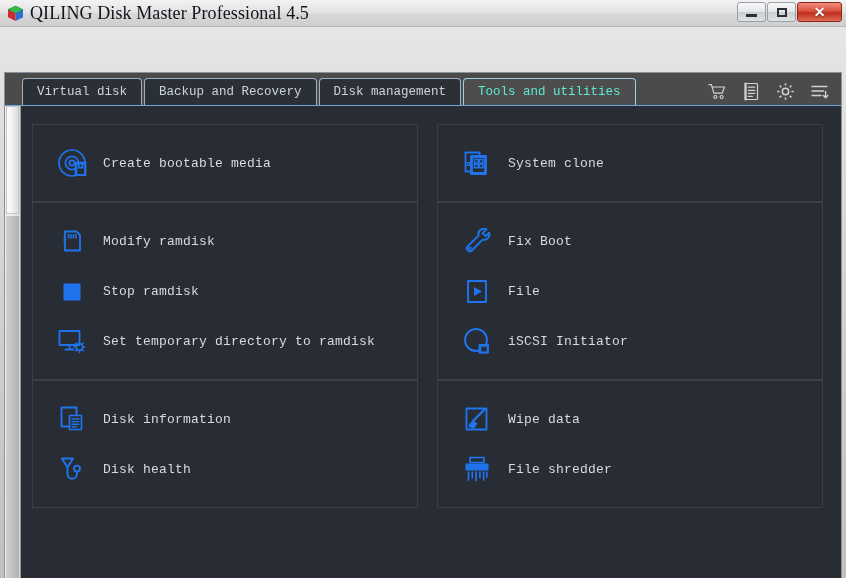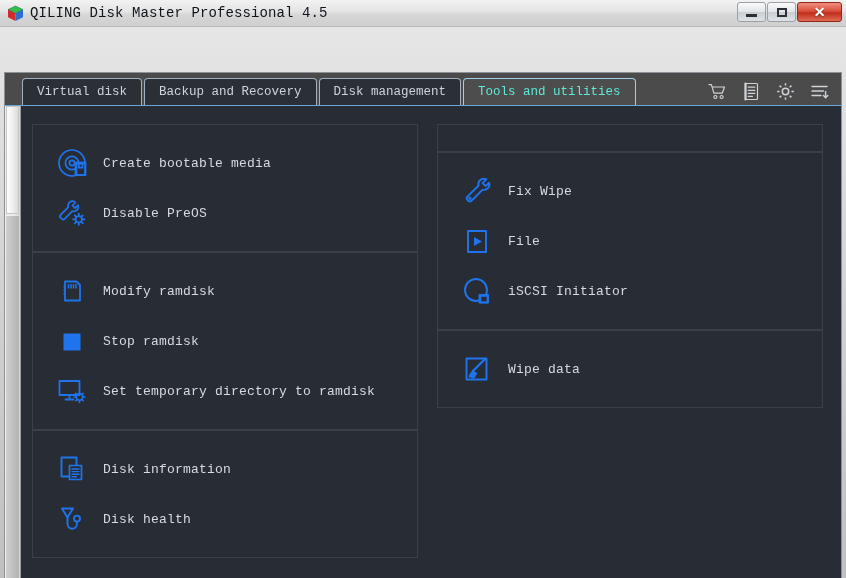--- a/index.html
+++ b/index.html
@@ -31,22 +31,22 @@
     padding-left: 7px;
     border-bottom: 1px solid #b9b9b9;
   }
   .app-icon {
     width: 17px; height: 17px;
     position: relative;
     flex: 0 0 auto;
     margin-right: 6px;
   }
   .title-text {
-    font-family: Liberation Mono, monospace;
-    font-size: 14px;
+    font-family: Liberation Serif, serif;
+    font-size: 18px;
     color: #10151c;
     letter-spacing: .1px;
     white-space: nowrap;
   }
   .win-controls {
     position: absolute;
     right: 4px;
     top: 2px;
     display: flex;
     align-items: center;
@@ -322,30 +322,20 @@
                       <circle cx="16" cy="16" r="6.6"></circle>
                       <circle cx="16" cy="16" r="2.6"></circle>
                       <rect x="19.5" y="15.5" width="10" height="12.5" fill="#282c34"></rect>
                       <rect x="20.5" y="16.5" width="8.5" height="11.5"></rect>
                       <rect x="22.8" y="16.5" width="3.6" height="4.2"></rect>
                     </svg>
                   </span>
                   <span class="lbl">Create bootable media</span>
                 </div>
 
-                <div class="item">
-                  <span class="ico">
-                    <svg width="32" height="32" viewBox="0 0 32 32" fill="none" stroke="#1f74ed" stroke-width="1.7" stroke-linecap="round" stroke-linejoin="round">
-                      <path d="M18.4 4.5a4.6 4.6 0 0 0-6.1 5.6L4.6 17.8a2 2 0 0 0 0 2.8l1.3 1.3a2 2 0 0 0 2.8 0l7.7-7.7a4.6 4.6 0 0 0 5.6-6.1l-3 3-2.6-2.6 3-3z"></path>
-                      <circle cx="22.8" cy="22.3" r="3.2"></circle>
-                      <path d="M22.8 16.6v1.8M22.8 26.2v1.8M17.1 22.3h1.8M26.7 22.3h1.8M18.8 18.3l1.3 1.3M25.5 25l1.3 1.3M26.8 18.3l-1.3 1.3M20.1 25l-1.3 1.3"></path>
-                    </svg>
-                  </span>
-                  <span class="lbl">Disable PreOS</span>
-                </div>
 
               </div>
             </div>
 
             <div class="panel">
               <div class="panel-items">
                 <div class="item">
                   <span class="ico">
                     <svg width="32" height="32" viewBox="0 0 32 32" fill="none" stroke="#1f74ed" stroke-width="1.8" stroke-linejoin="round">
                       <path d="M9 6.5h11.5L24 10v15.5H9z"></path>
@@ -417,33 +407,50 @@
                 </div>
               </div>
             </div>
           </div>
 
           <div class="col right">
 
             <div class="panel">
               <div class="panel-items">
 
+                <div class="item">
+                  <span class="ico">
+                    <svg width="32" height="32" viewBox="0 0 32 32" fill="none" stroke="#1f74ed" stroke-width="1.8" stroke-linejoin="round">
+                      <rect x="4.5" y="5.5" width="14" height="19"></rect>
+                      <rect x="10" y="9" width="15" height="18" fill="#282c34"></rect>
+                      <rect x="11" y="10" width="13" height="16"></rect>
+                      <g stroke-width="1.5">
+                        <rect x="13.5" y="12.5" width="3.8" height="3.5"></rect>
+                        <rect x="18.2" y="12.5" width="3.8" height="3.5"></rect>
+                        <rect x="13.5" y="17.3" width="3.8" height="3.5"></rect>
+                        <rect x="18.2" y="17.3" width="3.8" height="3.5"></rect>
+                      </g>
+                      <circle cx="7.4" cy="17" r="1.5" stroke-width="1.4"></circle>
+                    </svg>
+                  </span>
+                  <span class="lbl">System clone</span>
+                </div>
               </div>
             </div>
 
             <div class="panel">
               <div class="panel-items">
                 <div class="item">
                   <span class="ico">
                     <svg width="32" height="32" viewBox="0 0 32 32" fill="none" stroke="#1f74ed" stroke-width="1.9" stroke-linecap="round" stroke-linejoin="round">
                       <path d="M24.5 4.2a5.2 5.2 0 0 0-6.9 6.3L6.4 21.7a2.3 2.3 0 0 0 0 3.2l.9.9a2.3 2.3 0 0 0 3.2 0l11.2-11.2a5.2 5.2 0 0 0 6.3-6.9l-3.4 3.4-3-3 3.9-3.9z"></path>
                       <circle cx="8.9" cy="23.3" r="1.1" stroke-width="1.3"></circle>
                     </svg>
                   </span>
-                  <span class="lbl">Fix Wipe</span>
+                  <span class="lbl">Fix Boot</span>
                 </div>
 
                 <div class="item">
                   <span class="ico">
                     <svg width="32" height="32" viewBox="0 0 32 32" fill="none" stroke="#1f74ed" stroke-width="1.9" stroke-linejoin="round">
                       <rect x="7" y="6" width="18" height="21"></rect>
                       <polygon points="13,12 13,21 21,16.5" fill="#1f74ed" stroke="none"></polygon>
                     </svg>
                   </span>
                   <span class="lbl">File</span>
@@ -469,20 +476,37 @@
                     <svg width="32" height="32" viewBox="0 0 32 32" fill="none" stroke="#1f74ed" stroke-width="1.9" stroke-linejoin="round">
                       <rect x="5.5" y="5.5" width="20" height="21"></rect>
                       <path d="M24.5 5.5 11.5 18.5" stroke-width="2.4"></path>
                       <path d="M8.5 22.5l3.2-4.3 3.8 2.4-3.1 4.3z" fill="#1f74ed" stroke-width="1.5"></path>
                       <path d="M8.3 23.8h5.6" stroke-width="1.5" stroke-linecap="round"></path>
                     </svg>
                   </span>
                   <span class="lbl">Wipe data</span>
                 </div>
 
+                <div class="item">
+                  <span class="ico">
+                    <svg width="32" height="32" viewBox="0 0 32 32" fill="none" stroke="#1f74ed" stroke-width="1.8" stroke-linecap="round">
+                      <rect x="9" y="4.5" width="14" height="5" stroke-width="1.6"></rect>
+                      <rect x="4.5" y="10.5" width="23" height="7" fill="#1f74ed" stroke="none"></rect>
+                      <g stroke-width="1.7">
+                        <line x1="7.5" y1="19" x2="7.5" y2="27"></line>
+                        <line x1="11.3" y1="19" x2="11.3" y2="25"></line>
+                        <line x1="15.1" y1="19" x2="15.1" y2="27.5"></line>
+                        <line x1="18.9" y1="19" x2="18.9" y2="24.5"></line>
+                        <line x1="22.7" y1="19" x2="22.7" y2="27"></line>
+                        <line x1="25.8" y1="19" x2="25.8" y2="24"></line>
+                      </g>
+                    </svg>
+                  </span>
+                  <span class="lbl">File shredder</span>
+                </div>
               </div>
             </div>
           </div>
 
         </div>
       </div>
     </div>
   </div>
 </div>
 

